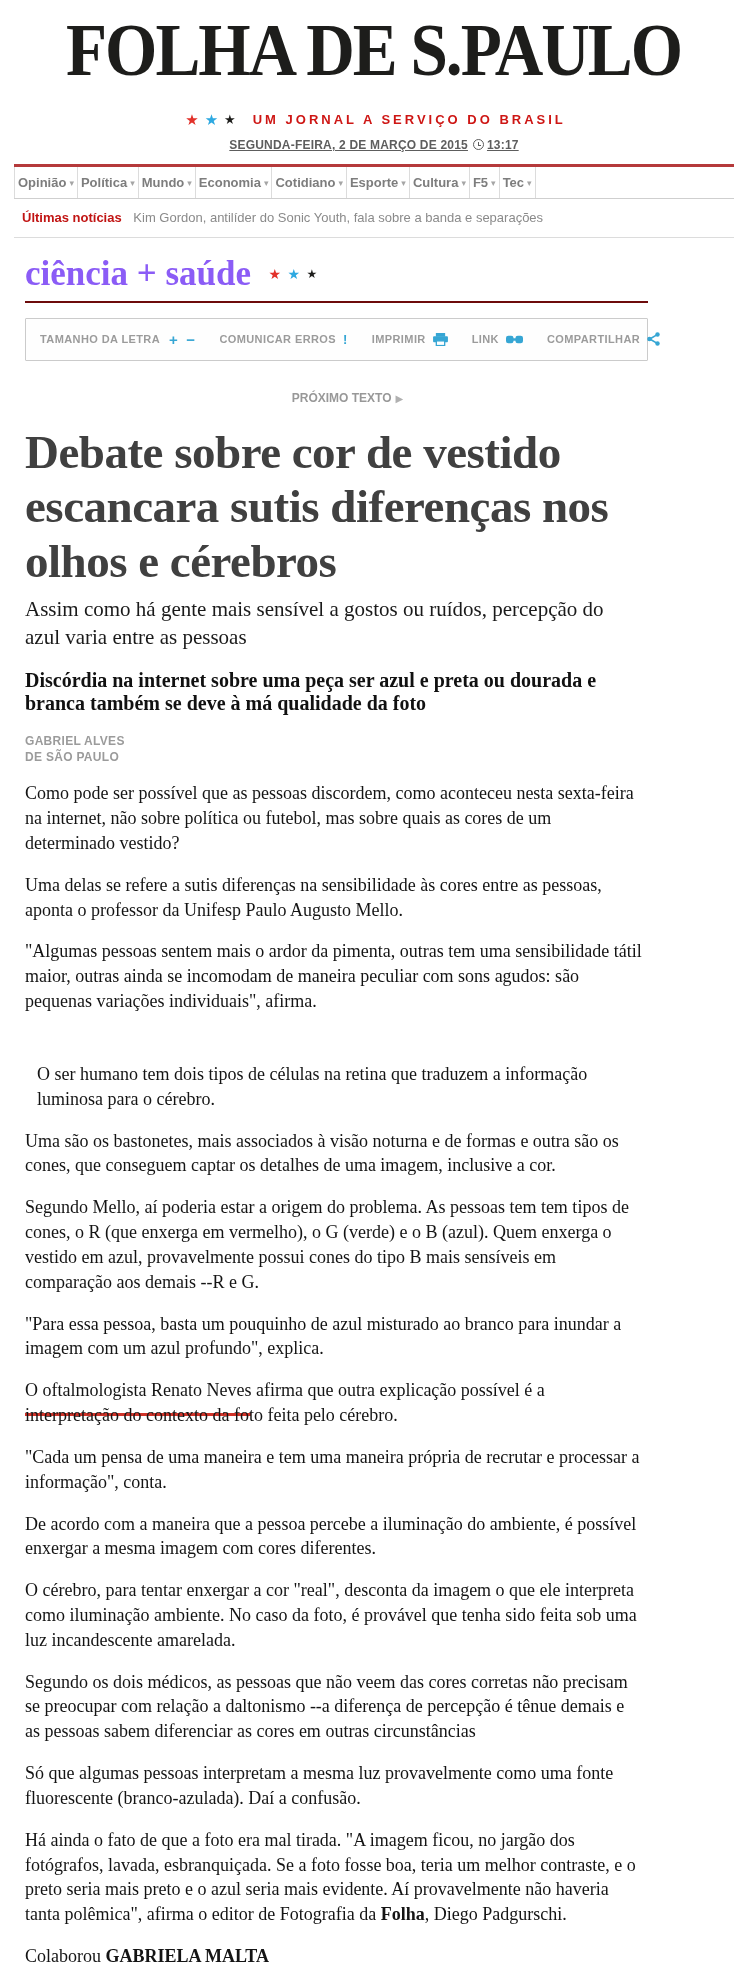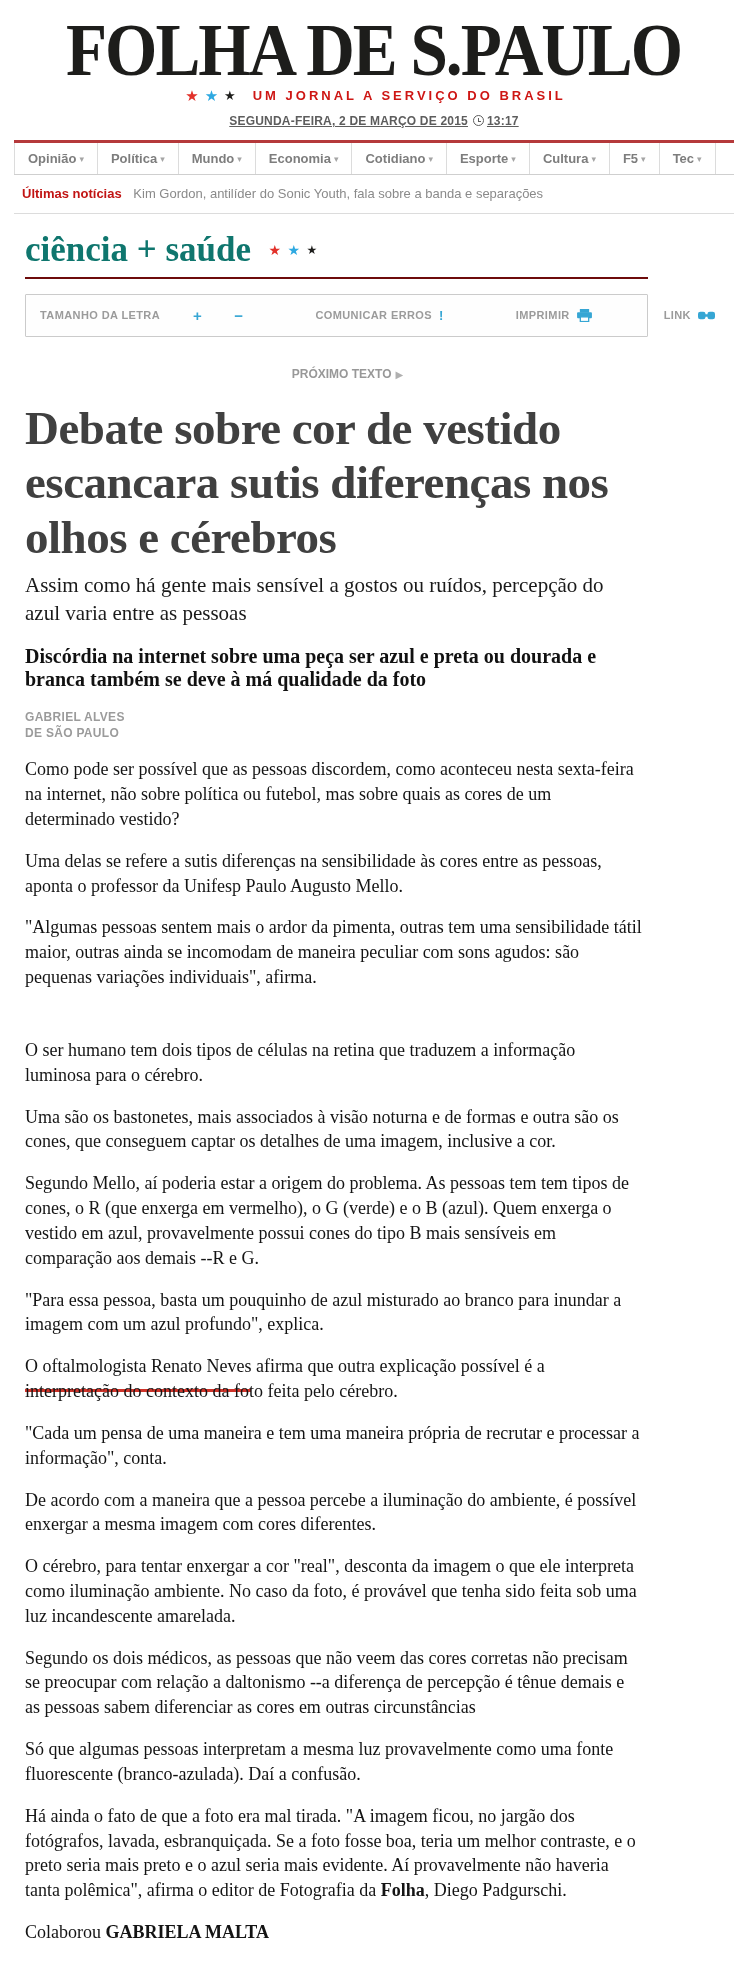--- a/index.html
+++ b/index.html
@@ -12,21 +12,21 @@
 
   
   .masthead { text-align:center; padding-top:6px; }
   .logo {
     font-family:"Liberation Serif","DejaVu Serif",serif;
     font-weight:bold; font-size:66px; letter-spacing:-2px;
     color:#1d1d1b; line-height:1.22;
     transform:scale(1.02,1.12); transform-origin:center top;
     display:inline-block; cursor:pointer;
   }
-  .tagline-row { margin-top:0; font-size:0; }
+  .tagline-row { margin-top:24px; font-size:0; }
   .star { font-size:15px; margin:0 3px; display:inline-block; vertical-align:middle; }
   .star-red { color:#e2312a; }
   .star-blue { color:#2ea9e1; }
   .star-black { color:#1d1d1b; font-size:13px; }
   .tagline {
     display:inline-block; vertical-align:middle; margin-left:14px;
     color:#ce1614; font-weight:bold; font-size:13px; letter-spacing:3px;
   }
   .dateline { margin-top:9px; font-size:12px; font-weight:bold; color:#5d5d5d; letter-spacing:.2px;text-decoration:underline; }
   .clock-icon {
@@ -37,49 +37,49 @@
   .clock-icon::after  { content:""; position:absolute; left:4px; top:5px; width:3px; height:1px; background:#5d5d5d; }
 
   
   .nav {
     margin:12px 14px 0 14px;
     border-top:3px solid #b5393b;
     border-bottom:1px solid #cfcfcf;
     display:flex; background:#fff;
   }
   .nav-item {
-    padding:8px 13px; font-size:13px; font-weight:bold; color:#7d7d7d;
+    padding:8px 3px; font-size:13px; font-weight:bold; color:#7d7d7d;
     border-right:1px solid #dcdcdc; cursor:pointer; white-space:nowrap;
   }
   .nav-item:first-child { border-left:1px solid #dcdcdc; }
   .caret { font-size:9px; color:#a5a5a5; margin-left:3px; vertical-align:1px; }
 
   
   .ticker { margin:0 14px; padding:11px 8px 12px 8px; border-bottom:1px solid #dcdcdc; font-size:13px; }
   .ticker-label { color:#c11413; font-weight:bold; margin-right:8px; cursor:pointer; }
   .ticker-headline { color:#8a8a8a; cursor:pointer; }
 
   
   .content { padding-left:25px; padding-right:25px; }
   .section-row { margin-top:16px; }
   .section-title {
     font-family:"Liberation Serif","DejaVu Serif",serif;
-    font-weight:bold; font-size:35px; color:#0f766e; display:inline-block; cursor:pointer;
+    font-weight:bold; font-size:35px; color:#8b5cf6; display:inline-block; cursor:pointer;
   }
   .section-stars { display:inline-block; margin-left:12px; vertical-align:6px; }
   .section-stars .star { font-size:14px; margin:0 1px; }
   .section-stars .star-black { font-size:12px; }
   .section-rule { width:623px; height:2px; background:#6d0b0b; margin-top:7px; }
 
   
   .toolbar {
     margin-top:15px; width:623px; height:43px;
     border:1px solid #cbcbcb; background:#fefefe; border-radius:1px;
     display:flex; align-items:center; padding:0 4px 0 14px;
-    font-size:11px; font-weight:bold; color:#9b9b9b; letter-spacing:.4px;gap:24px;
+    font-size:11px; font-weight:bold; color:#9b9b9b; letter-spacing:.4px;
   }
   .tool { display:flex; align-items:center; gap:7px; cursor:pointer; white-space:nowrap; }
   .tool-blue { color:#36a6d4; font-size:15px; font-weight:bold; cursor:pointer; }
   .tool-sep { width:1px; height:20px; background:#d9d9d9; margin:0 12px; }
   .excl { color:#36a6d4; font-size:13px; font-weight:bold; }
   .ticon { display:inline-block; line-height:0; }
 
   
   .next-row { width:645px; text-align:center; margin-top:30px; font-size:12px; font-weight:bold; color:#989898; }
   .next-link { cursor:pointer; }
@@ -101,21 +101,21 @@
     margin-top:17px; width:620px;
     font-family:"Liberation Serif","DejaVu Serif",serif;
     font-weight:bold; font-size:20px; line-height:1.15; color:#111;
   }
   .byline { margin-top:18px; font-size:12px; font-weight:bold; color:#9b9b9b; line-height:1.35; letter-spacing:.3px; }
   .body-copy { margin-top:16px; width:617px; }
   .body-copy p {
     font-family:"Liberation Serif","DejaVu Serif",serif;
     font-size:18px; line-height:1.38; color:#141414; margin-bottom:17px;
   }
-  .gap-before { margin-top:48px; }
+  .gap-before { margin-top:48px;margin-left:12px; }
   .red-underline { border-bottom:3px solid #cf3329; padding-bottom:13px; cursor:pointer; }
   .bold { font-weight:bold; }
   .credit { margin-top:6px; }
 </style>
 </head>
 <body>
 
 <div class="masthead">
   <div class="logo">FOLHA DE S.PAULO</div>
   <div class="tagline-row">

